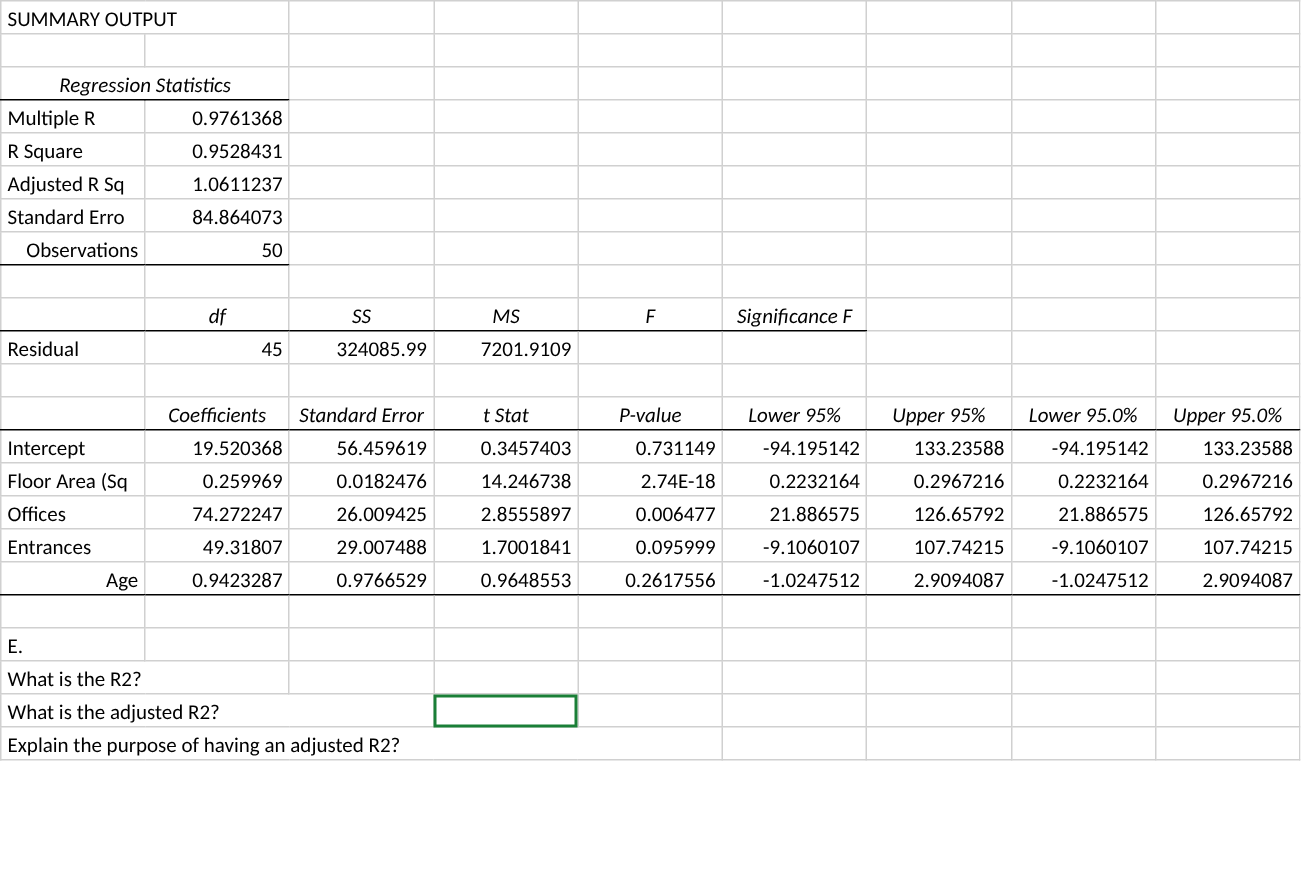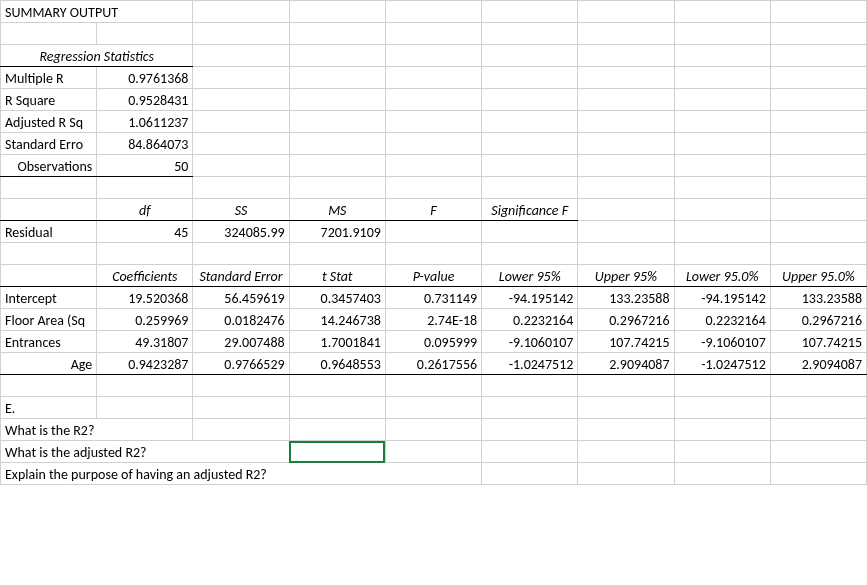--- a/index.html
+++ b/index.html
@@ -222,20 +222,31 @@
     <td class="r">0.259969</td>
     <td class="r">0.0182476</td>
     <td class="r">14.246738</td>
     <td class="r">2.74E-18</td>
     <td class="r">0.2232164</td>
     <td class="r">0.2967216</td>
     <td class="r">0.2232164</td>
     <td class="r">0.2967216</td>
   </tr>
   <tr>
+    <td>Offices</td>
+    <td class="r">74.272247</td>
+    <td class="r">26.009425</td>
+    <td class="r">2.8555897</td>
+    <td class="r">0.006477</td>
+    <td class="r">21.886575</td>
+    <td class="r">126.65792</td>
+    <td class="r">21.886575</td>
+    <td class="r">126.65792</td>
+  </tr>
+  <tr>
     <td>Entrances</td>
     <td class="r">49.31807</td>
     <td class="r">29.007488</td>
     <td class="r">1.7001841</td>
     <td class="r">0.095999</td>
     <td class="r">-9.1060107</td>
     <td class="r">107.74215</td>
     <td class="r">-9.1060107</td>
     <td class="r">107.74215</td>
   </tr>

